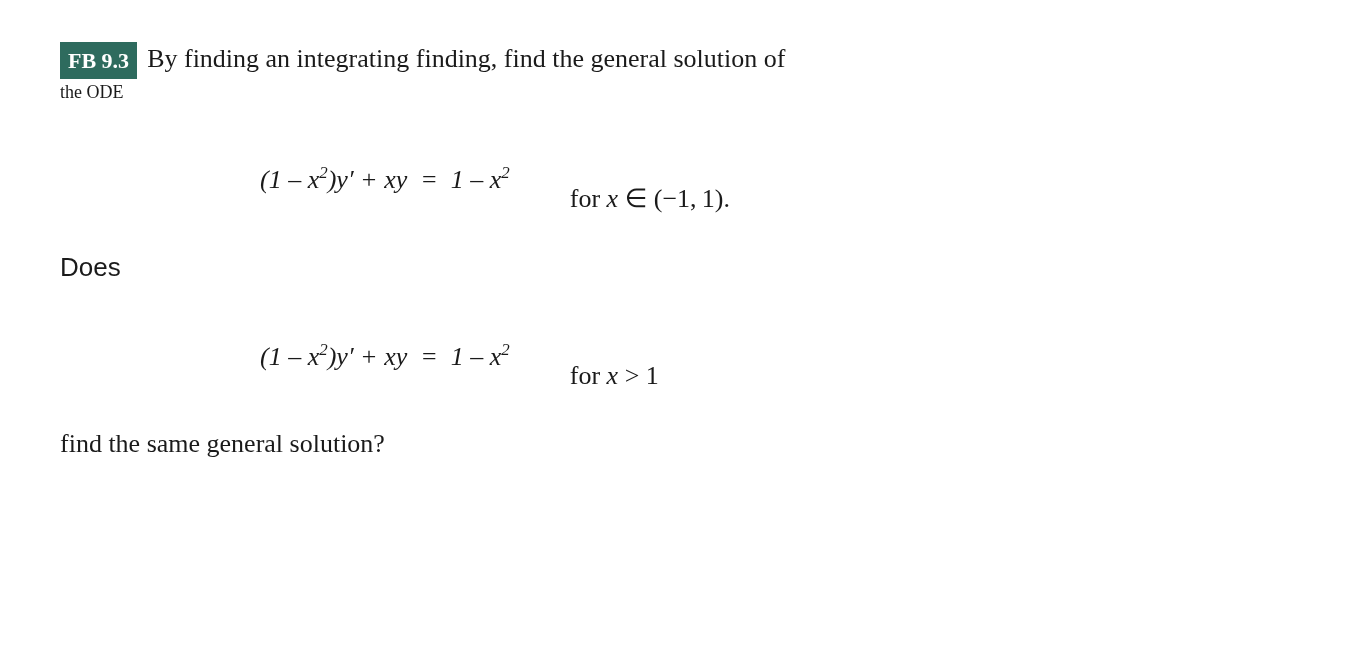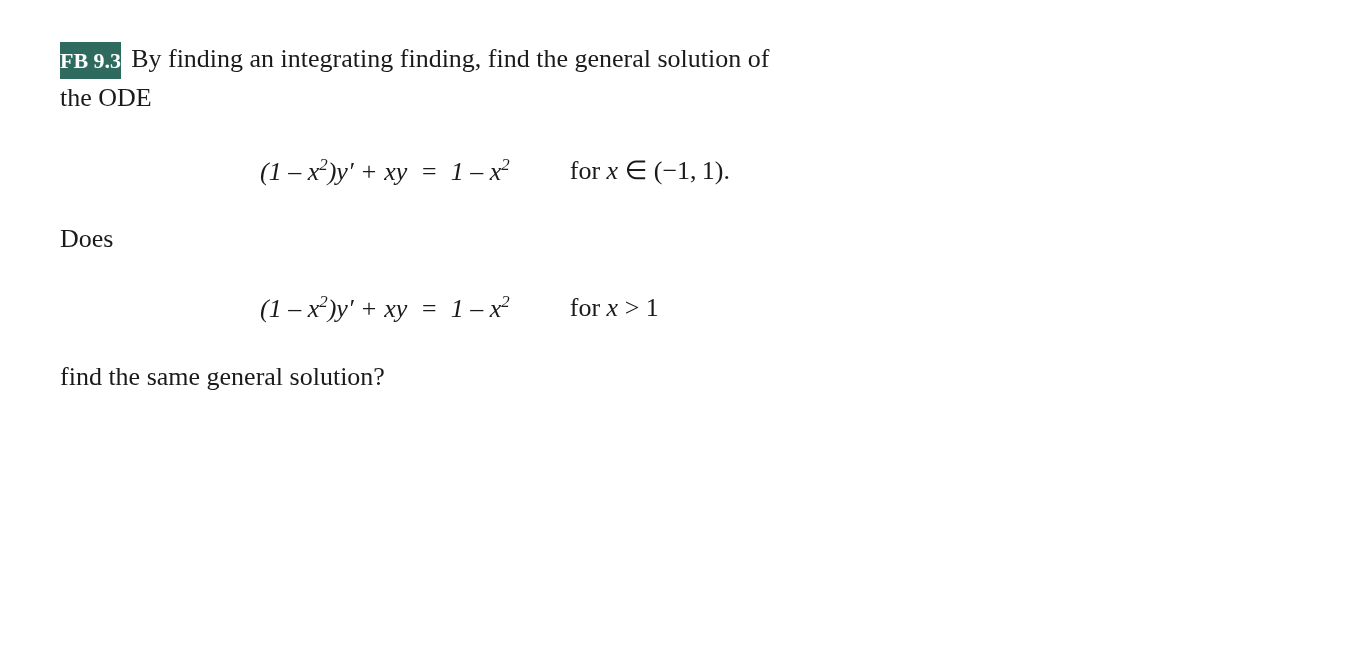--- a/index.html
+++ b/index.html
@@ -34,35 +34,35 @@
     }
 
     .badge {
       display: inline-flex;
       align-items: center;
       background-color: #2e6b5e;
       color: #ffffff;
       font-family: 'Georgia', serif;
       font-size: 22px;
       font-weight: bold;
-      padding: 2px 0;
+      padding: 2px 8px;
       margin-right: 10px;
       margin-top: 2px;
       white-space: nowrap;
       flex-shrink: 0;
     }
 
     .header-text {
       font-size: 26px;
       line-height: 1.45;
       font-family: 'Georgia', serif;
     }
 
     .ode-label {
-      font-size: 26px;
+      font-size: 18px;
       font-family: 'Georgia', serif;
       line-height: 1.45;
     }
 
     .equation-block {
       margin: 38px 0 38px 200px;
       display: flex;
       align-items: center;
       gap: 60px;
     }
@@ -70,29 +70,30 @@
     .equation {
       font-size: 26px;
       font-family: 'Georgia', serif;
       font-style: italic;
     }
 
     .condition {
       font-size: 26px;
       font-family: 'Georgia', serif;
       font-style: normal;
+      margin-top: 40px;
     }
 
     .condition em {
       font-style: italic;
     }
 
     .section-label {
       font-size: 26px;
-      font-family: Liberation Serif, serif;
+      font-family: Liberation Sans, sans-serif;
       margin-top: 35px;
       margin-bottom: 10px;
     }
 
     .footer-text {
       font-size: 26px;
       font-family: 'Georgia', serif;
       margin-top: 10px;
     }
 

